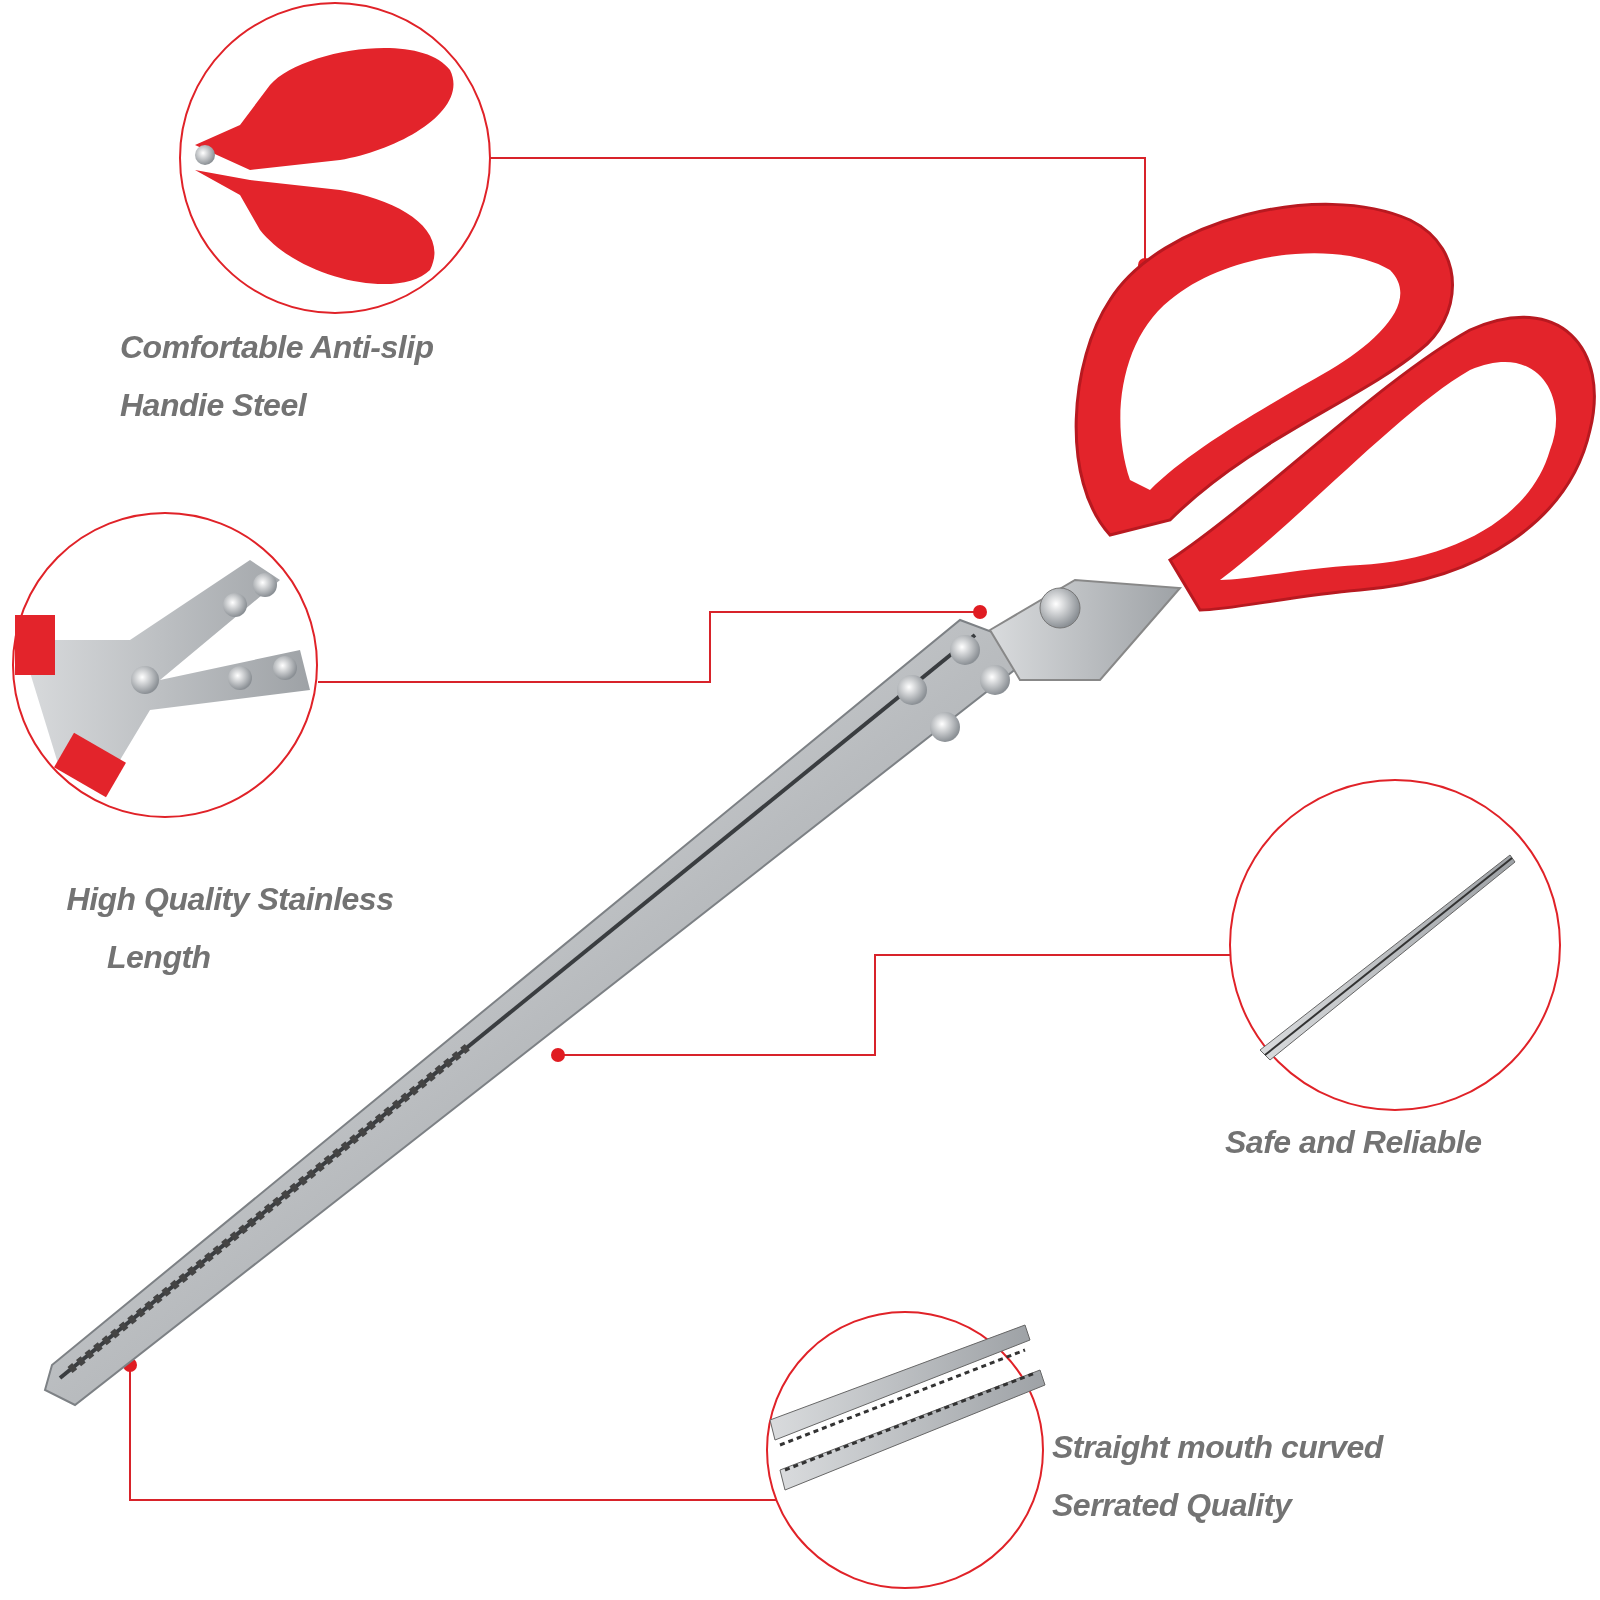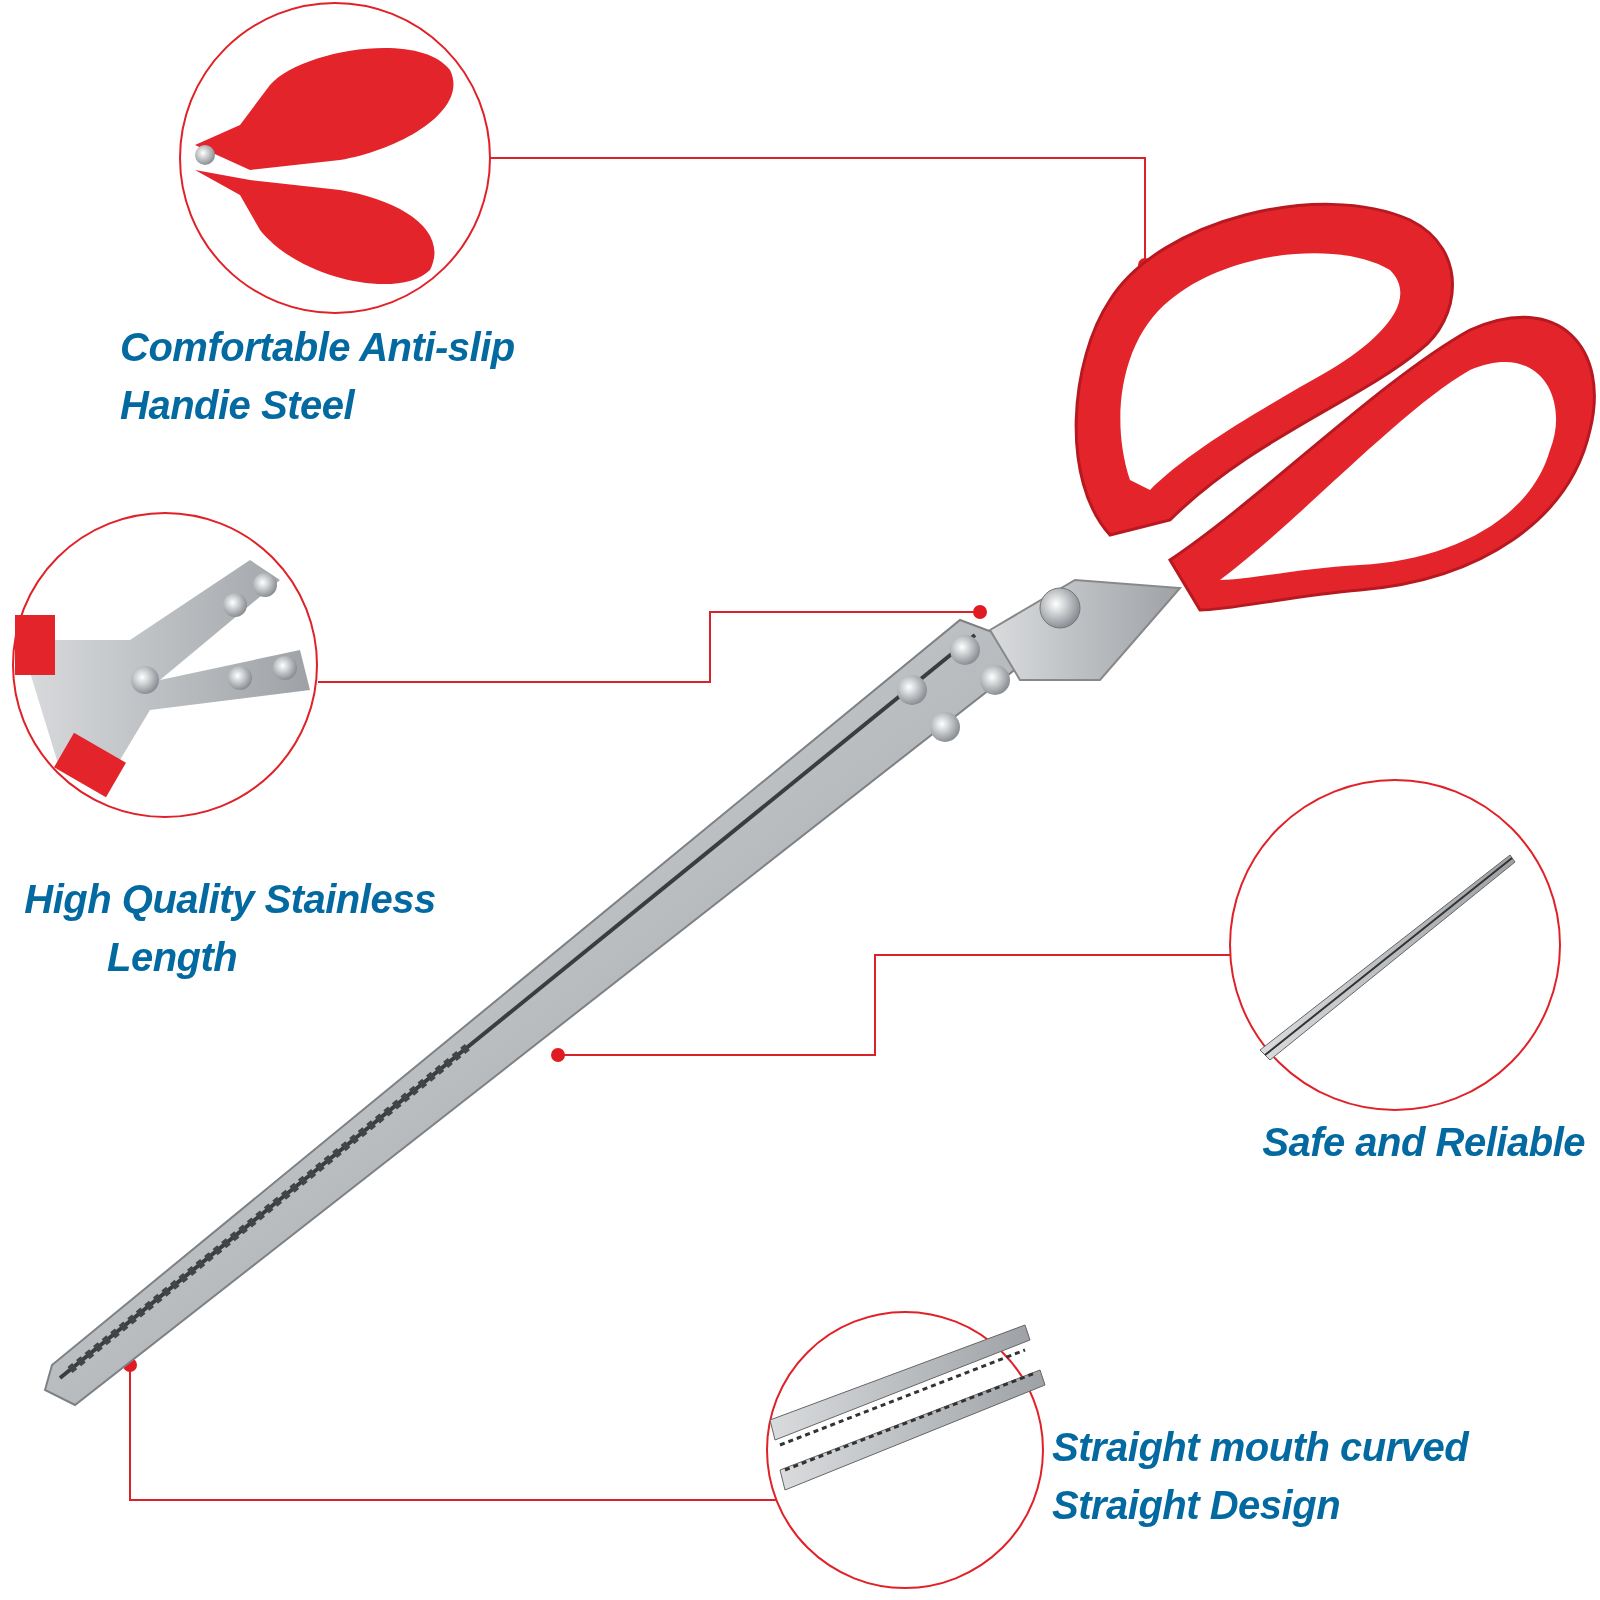--- a/index.html
+++ b/index.html
@@ -1,18 +1,18 @@
 <!DOCTYPE html>
 <html><head>
 <meta charset="utf-8">
 <style>
   html, body { margin:0; padding:0; background:#ffffff; }
   body { width:1600px; height:1600px; position:relative; overflow:hidden; font-family:"Liberation Sans", sans-serif; }
   .stage { position:absolute; left:0; top:0; width:1600px; height:1600px; }
-  .callout-text { position:absolute; color:#0369a1; font-weight:bold; font-style:italic; font-size:40px; line-height:58px; font-family:"Liberation Sans", sans-serif; letter-spacing:-0.5px; white-space:nowrap; }
+  .callout-text { position:absolute; color:#737373; font-weight:bold; font-style:italic; font-size:32px; line-height:58px; font-family:"Liberation Sans", sans-serif; letter-spacing:-0.5px; white-space:nowrap; }
 </style>
 </head>
 <body>
 
 <div class="stage">
 
   <svg width="1600" height="1600" viewBox="0 0 1600 1600" style="position:absolute;left:0;top:0">
     <defs>
       <linearGradient id="steelG" x1="0" y1="0" x2="1" y2="1">
         <stop offset="0" stop-color="#eef0f1"></stop>
@@ -94,22 +94,22 @@
   <div class="callout-text" style="left:120px;top:318px;">
     <div>Comfortable  Anti-slip</div>
     <div>Handie Steel</div>
   </div>
 
   <div class="callout-text" style="left:5px;top:864px;text-align:center;width:450px;margin-top:6px;">
     <div>High Quality Stainless</div>
     <div style="text-align:left;padding-left:102px;">Length</div>
   </div>
 
-  <div class="callout-text" style="left:1225px;top:1113px;text-align:right;width:360px;">
+  <div class="callout-text" style="left:1225px;top:1113px;text-align:left;width:360px;">
     <div>Safe and Reliable</div>
   </div>
 
   <div class="callout-text" style="left:1052px;top:1418px;">
     <div>Straight mouth curved</div>
-    <div>Straight Design</div>
+    <div>Serrated Quality</div>
   </div>
 
 </div>
 
 </body></html>

